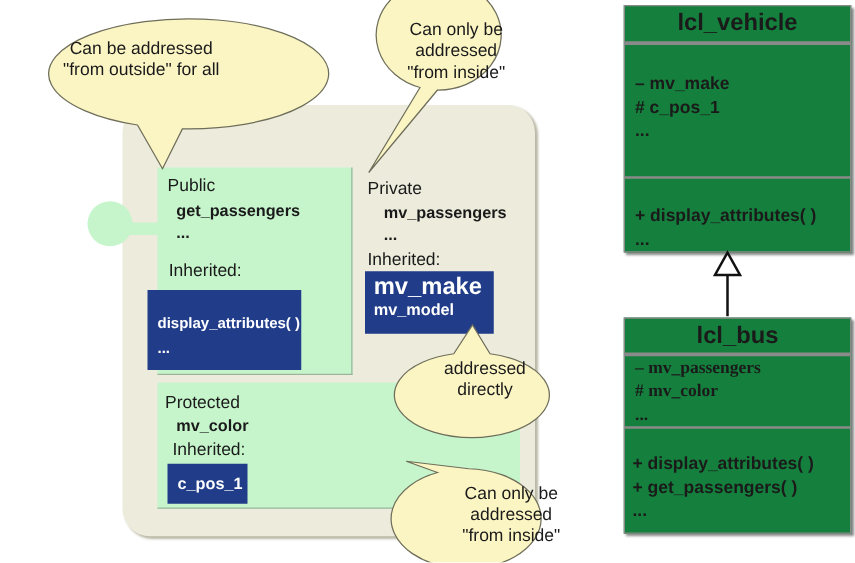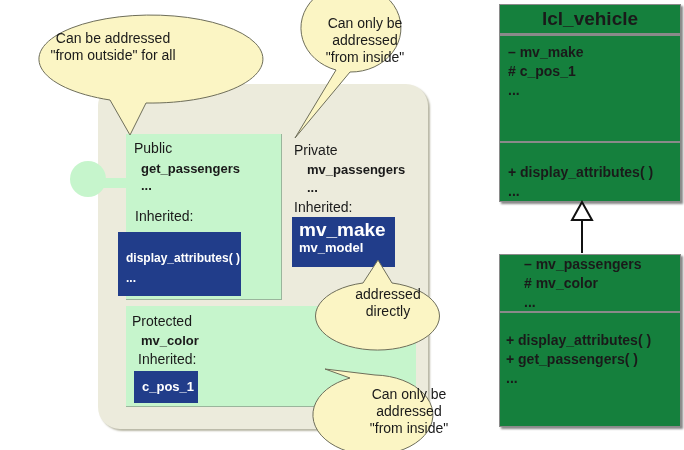--- a/index.html
+++ b/index.html
@@ -78,39 +78,40 @@
   <div>directly</div>
 </div>
 <div class="bubble-text" style="left:349px;top:386px;width:120px;">
   <div>Can only be</div>
   <div>addressed</div>
   <div>"from inside"</div>
 </div>
 
 <div class="abs uml" style="left:499px;top:4px;width:180px;height:196px;">
   <div class="title" style="height:28px;line-height:28px;">lcl_vehicle</div>
-  <div class="sec" style="padding-top:7px;height:105px;box-sizing:border-box;">
+  <div class="sec" style="padding-top:21px;height:105px;box-sizing:border-box;">
     <div>– mv_make</div>
     <div># c_pos_1</div>
     <div>...</div>
   </div>
   <div class="div"></div>
   <div class="sec" style="padding-top:20px;">
     <div>+ display_attributes( )</div>
     <div>...</div>
   </div>
 </div>
 
 <svg class="overlay" width="684" height="450">
   <line x1="582" y1="220" x2="582" y2="253" stroke="#111" stroke-width="2"></line>
   <polygon points="582,202 572,220 592,220" fill="#fff" stroke="#111" stroke-width="2"></polygon>
 </svg>
 
 <div class="abs uml" style="left:499px;top:254px;width:180px;height:171px;">
-  <div class="sec" style="padding-top:0px;height:56px;box-sizing:border-box;padding-left:24px;">
+  <div class="title" style="height:27px;line-height:27px;">lcl_bus</div>
+  <div class="sec" style="padding-top:0px;height:56px;box-sizing:border-box;padding-left:8px;font-family:Liberation Serif, serif;">
     <div>– mv_passengers</div>
     <div># mv_color</div>
     <div>...</div>
   </div>
   <div class="div"></div>
   <div class="sec" style="padding-top:18px;padding-left:6px;">
     <div>+ display_attributes( )</div>
     <div>+ get_passengers( )</div>
     <div>...</div>
   </div>

